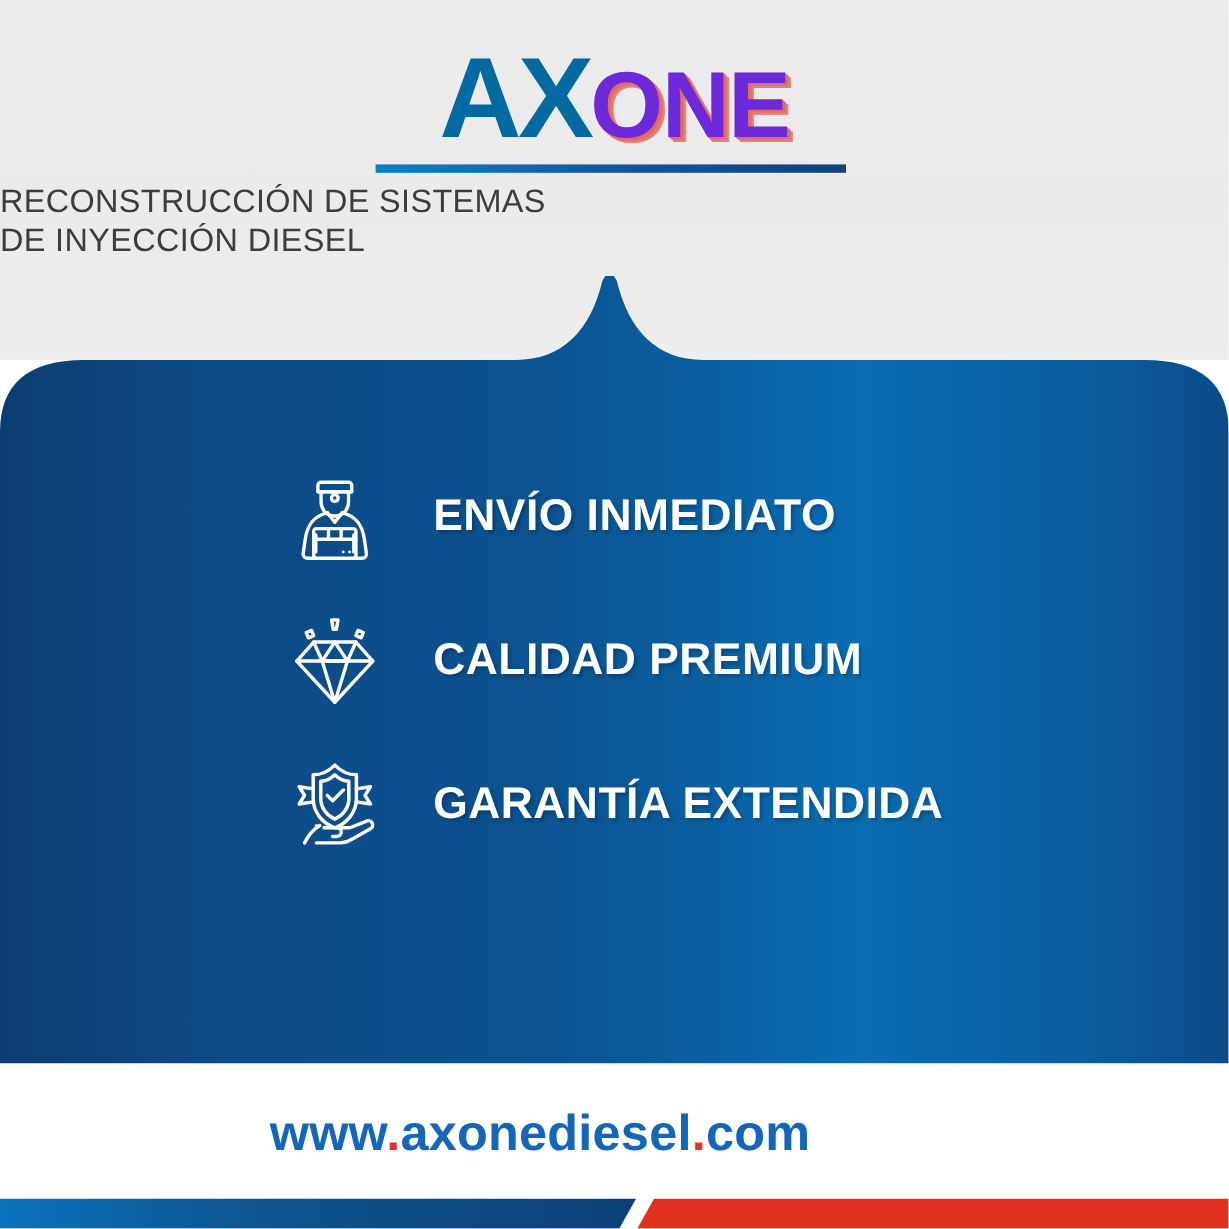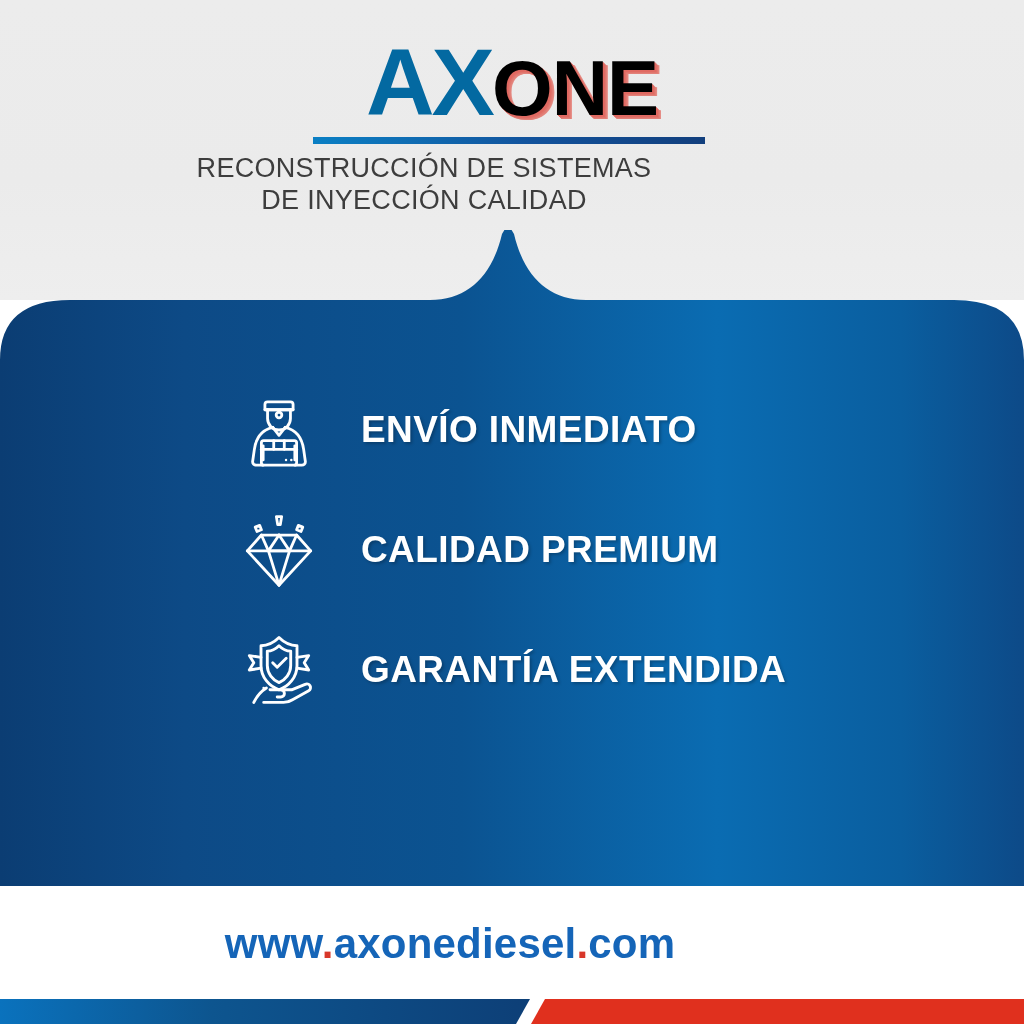--- a/index.html
+++ b/index.html
@@ -38,21 +38,21 @@
     white-space:nowrap;
     display:inline-block;
   }
   .logo-ax {
     color:#0369a1;
     font-size:95px;
     letter-spacing:-3px;
     vertical-align:baseline;
   }
   .logo-one {
-    color:#000000;
+    color:#6d28d9;
     font-size:78px;
     letter-spacing:-1px;
     vertical-align:baseline;
     text-shadow:
        1px 1px 0 #e06a62,
        2px 2px 0 #e06a62,
        3px 3px 0 #e0756d,
        4px 4px 0 #e28078,
        5px 4px 0 #e58b84;
   }
@@ -60,21 +60,21 @@
   .logo-rule {
     position:absolute;
     left:313px; top:137px;
     width:392px; height:7px;
     background:linear-gradient(90deg,#0a7fc4 0%, #0f6fb5 22%, #12539d 55%, #123f7d 100%);
   }
 
   .logo-sub {
     position:absolute;
     left:0; top:152px; width:848px;
-    text-align:center;
+    text-align:left;
     color:#3d3d3d;
     font-size:27px;
     font-weight:400;
     letter-spacing:0.3px;
     line-height:32px;
   }
 
   
   .panel-wrap {
     position:absolute; left:0; top:230px; width:1024px; height:660px;
@@ -131,21 +131,21 @@
   <div class="header-bg"></div>
 
   <div class="logo-block">
     <span class="logo-word"><span class="logo-ax">AX</span><span class="logo-one">ONE</span></span>
   </div>
 
   <div class="logo-rule"></div>
 
   <div class="logo-sub">
     <div>RECONSTRUCCIÓN DE SISTEMAS</div>
-    <div>DE INYECCIÓN CALIDAD</div>
+    <div>DE INYECCIÓN DIESEL</div>
   </div>
 
   <div class="panel-wrap">
     <svg class="panel-svg" viewBox="0 0 1024 660" preserveAspectRatio="none">
       <defs>
         <linearGradient id="panelGrad" x1="0" y1="0" x2="1" y2="0">
           <stop offset="0%" stop-color="#0b3d73"></stop>
           <stop offset="18%" stop-color="#0d4a86"></stop>
           <stop offset="45%" stop-color="#0b5391"></stop>
           <stop offset="70%" stop-color="#0a6cb2"></stop>

